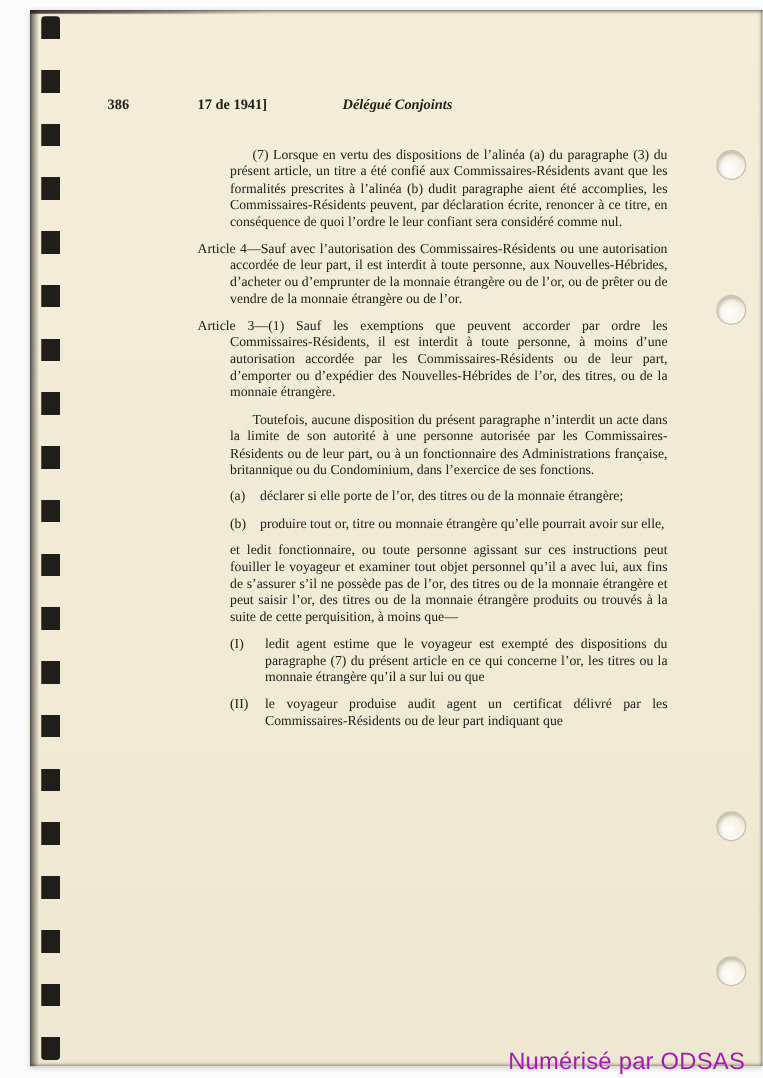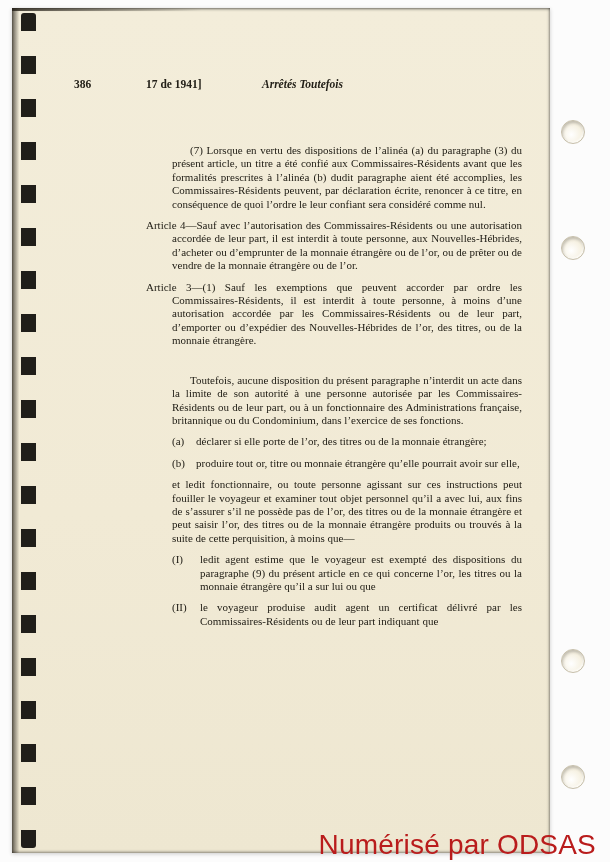--- a/index.html
+++ b/index.html
@@ -5,21 +5,21 @@
   html, body { margin: 0; padding: 0; }
   body {
     width: 610px; height: 862px; overflow: hidden;
     background: #fcfcfc;
     font-family: "Liberation Serif", "DejaVu Serif", serif;
   }
   .scan { position: relative; width: 610px; height: 862px; }
 
   
   .page {
-    position: absolute; left: 12px; top: 8px; width: 538px; height: 845px;
+    position: absolute; left: 24px; top: 8px; width: 586px; height: 845px;
     background: linear-gradient(180deg, #f3edda 0%, #f1ead5 60%, #eee7d1 100%);
     box-shadow:
       inset 0 2px 3px -1px rgba(0,0,0,0.55),
       inset 0 -2px 3px -1px rgba(0,0,0,0.40),
       inset -2px 0 3px -1px rgba(0,0,0,0.30),
       0 1px 4px rgba(0,0,0,0.20);
     color: #232018;
     text-decoration: underline;
   }
   .page::before { 
@@ -54,47 +54,47 @@
   .hdr-pageno { position: absolute; left: 62px; font-weight: 700; }
   .hdr-issue  { position: absolute; left: 134px; font-weight: 700; }
   .hdr-title  { position: absolute; left: 250px; font-weight: 700; font-style: italic; }
 
   
   .docbody {
     position: absolute; top: 110px; left: 160px; width: 350px;
     font-size: 11px; line-height: 13.4px; text-align: justify;
   }
   .bpar { margin: 0 0 8px 0; }
-  .bpar.indent { text-indent: 18px; margin-top: 26px; }
+  .bpar.indent { text-indent: 18px; }
   .bpar.article { text-indent: -26px; }
   .item { display: flex; margin: 0 0 8px 0; }
   .item .ilabel { flex: 0 0 24px; text-align: left; }
   .item.wide .ilabel { flex-basis: 28px; }
   .item .itext { flex: 1; text-align: justify; }
 
   
   .watermark {
     position: absolute; right: 14px; bottom: 1px;
     font-family: "Liberation Sans", sans-serif;
-    font-size: 28px; color: #b91c1c; letter-spacing: 0.2px;
+    font-size: 19px; color: #a21caf; letter-spacing: 0.2px;
   }
 </style>
 </head>
 <body>
 
 <div class="scan">
   <div class="page">
 
     <div class="binding-strip"></div>
     <div class="binding-marks"></div>
 
     <div class="header">
       <span class="hdr-pageno">386</span>
       <span class="hdr-issue">17 de 1941]</span>
-      <span class="hdr-title">Arrêtés Toutefois</span>
+      <span class="hdr-title">Délégué Conjoints</span>
     </div>
 
     <div class="docbody">
       <p class="bpar indent">(7) Lorsque en vertu des dispositions de l’alinéa (a) du paragraphe (3) du présent article, un titre a été confié aux Commissaires-Résidents avant que les formalités prescrites à l’alinéa (b) dudit paragraphe aient été accomplies, les Commissaires-Résidents peuvent, par déclaration écrite, renoncer à ce titre, en conséquence de quoi l’ordre le leur confiant sera considéré comme nul.</p>
       <p class="bpar article">Article 4—Sauf avec l’autorisation des Commissaires-Résidents ou une autorisation accordée de leur part, il est interdit à toute personne, aux Nouvelles-Hébrides, d’acheter ou d’emprunter de la monnaie étrangère ou de l’or, ou de prêter ou de vendre de la monnaie étrangère ou de l’or.</p>
       <p class="bpar article">Article 3—(1)  Sauf les exemptions que peuvent accorder par ordre les Commissaires-Résidents, il est interdit à toute personne, à moins d’une autorisation accordée par les Commissaires-Résidents ou de leur part, d’emporter ou d’expédier des Nouvelles-Hébrides de l’or, des titres, ou de la monnaie étrangère.</p>
       <p class="bpar indent">Toutefois, aucune disposition du présent paragraphe n’interdit un acte dans la limite de son autorité à une personne autorisée par les Commissaires-Résidents ou de leur part, ou à un fonctionnaire des Administrations française, britannique ou du Condominium, dans l’exercice de ses fonctions.</p>
 
       <div class="item">
         <span class="ilabel">(a)</span>
@@ -102,21 +102,21 @@
       </div>
       <div class="item">
         <span class="ilabel">(b)</span>
         <span class="itext">produire tout or, titre ou monnaie étrangère qu’elle pourrait avoir sur elle,</span>
       </div>
 
       <p class="bpar cont">et ledit fonctionnaire, ou toute personne agissant sur ces instructions peut fouiller le voyageur et examiner tout objet personnel qu’il a avec lui, aux fins de s’assurer s’il ne possède pas de l’or, des titres ou de la monnaie étrangère et peut saisir l’or, des titres ou de la monnaie étrangère produits ou trouvés à la suite de cette perquisition, à moins que—</p>
 
       <div class="item wide">
         <span class="ilabel">(I)</span>
-        <span class="itext">ledit agent estime que le voyageur est exempté des dispositions du paragraphe (9) du présent article en ce qui concerne l’or, les titres ou la monnaie étrangère qu’il a sur lui ou que</span>
+        <span class="itext">ledit agent estime que le voyageur est exempté des dispositions du paragraphe (7) du présent article en ce qui concerne l’or, les titres ou la monnaie étrangère qu’il a sur lui ou que</span>
       </div>
       <div class="item wide">
         <span class="ilabel">(II)</span>
         <span class="itext">le voyageur produise audit agent un certificat délivré par les Commissaires-Résidents ou de leur part indiquant que</span>
       </div>
     </div>
 
     <div class="hole hole-1"></div>
     <div class="hole hole-2"></div>
     <div class="hole hole-3"></div>

